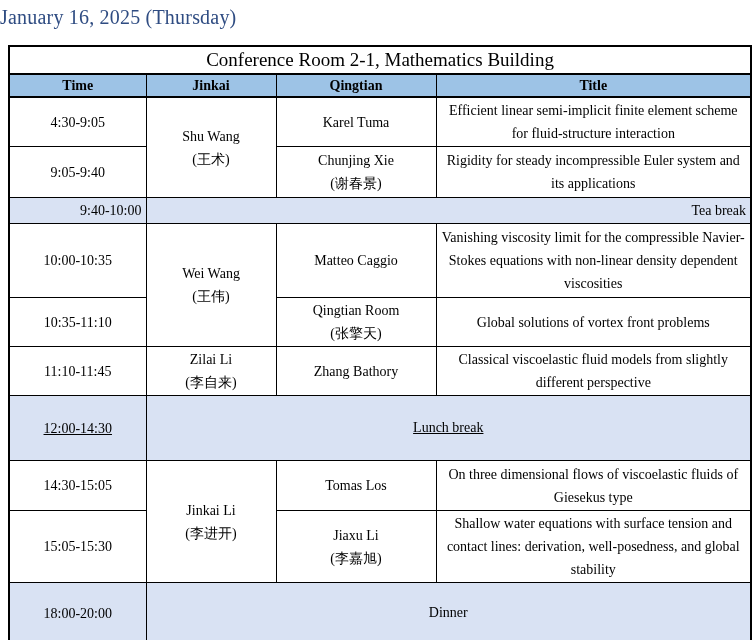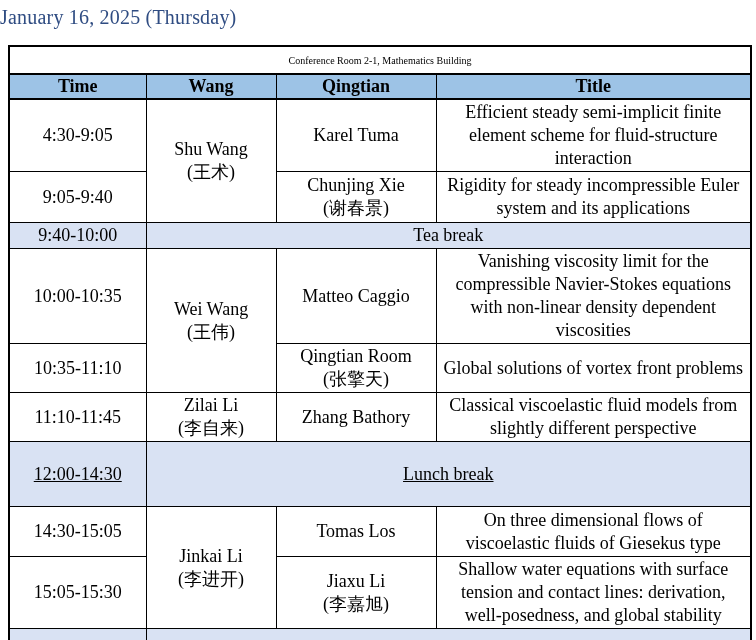--- a/index.html
+++ b/index.html
@@ -35,42 +35,42 @@
     border: 2px solid #000000;
   }
   col.c-time    { width: 137px; }
   col.c-chair   { width: 130px; }
   col.c-speaker { width: 160px; }
   col.c-title   { width: 315px; }
   td, th {
     border: 1.5px solid #000000;
     text-align: center;
     vertical-align: middle;
-    font-size: 18px;
+    font-size: 14px;
     padding: 1px 4px;
     overflow: hidden;
   }
-  tr.room-row td { height: 24px; font-size: 10px; margin-top: 24px; }
+  tr.room-row td { height: 24px; font-size: 19px; margin-top: 24px; }
   tr.head-row th {
     background: #9DC3E6;
     font-weight: bold;
     height: 19px;
     border-top: 2px solid #000;
     border-bottom: 2px solid #000;
   }
   tr.break-row td {
     background: #D9E2F3;
   }
   .line { display: block; line-height: 23px; }
   td.title-cell { line-height: 23px; }
   td.speaker-cell, td.chair-cell, td.time-cell { line-height: 23px; }
 
   tr.r-talk1 td  { height: 43px; }
   tr.r-talk2 td  { height: 48px; }
-  tr.r-tea td    { height: 20px; }
+  tr.r-tea td    { height: 20px; text-align: right; }
   tr.r-talk3 td  { height: 71px; text-align: center; }
   tr.r-talk4 td  { height: 46px; }
   tr.r-talk5 td  { height: 46px; }
   tr.r-lunch td  { height: 62px; text-decoration: underline; }
   tr.r-talk6 td  { height: 47px; }
   tr.r-talk7 td  { height: 69px; }
   tr.r-dinner td { height: 58px; }
 </style>
 </head>
 <body>
@@ -85,35 +85,35 @@
       <col class="c-title">
   </colgroup>
 
   <tbody>
       <tr class="room-row">
     <td colspan="4">Conference Room 2-1, Mathematics Building</td>
   </tr>
 
   <tr class="head-row">
     <th>Time</th>
-    <th>Wang</th>
+    <th>Jinkai</th>
     <th>Qingtian</th>
     <th>Title</th>
   </tr>
 
   <tr class="r-talk1">
     <td class="time-cell">4:30-9:05</td>
     <td class="chair-cell" rowspan="2">
       <span class="line">Shu Wang</span>
       <span class="line">(王术)</span>
     </td>
     <td class="speaker-cell">
       <span class="line">Karel Tuma</span>
     </td>
-    <td class="title-cell">Efficient steady semi-implicit finite element scheme for fluid-structure interaction</td>
+    <td class="title-cell">Efficient linear semi-implicit finite element scheme for fluid-structure interaction</td>
   </tr>
 
   <tr class="r-talk2">
     <td class="time-cell">9:05-9:40</td>
     <td class="speaker-cell">
       <span class="line">Chunjing Xie</span>
       <span class="line">(谢春景)</span>
     </td>
     <td class="title-cell">Rigidity for steady incompressible Euler system and its applications</td>
   </tr>

